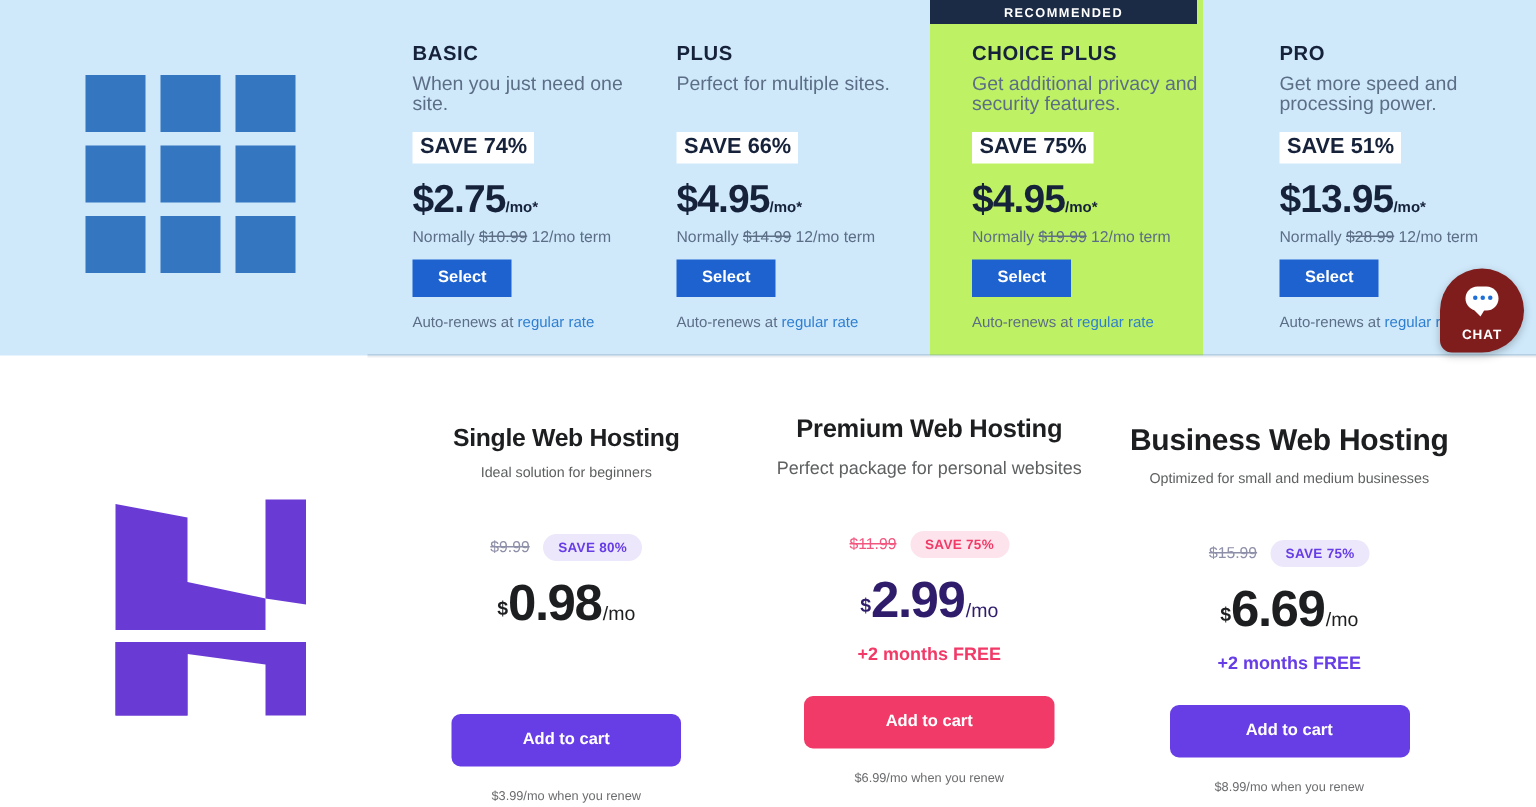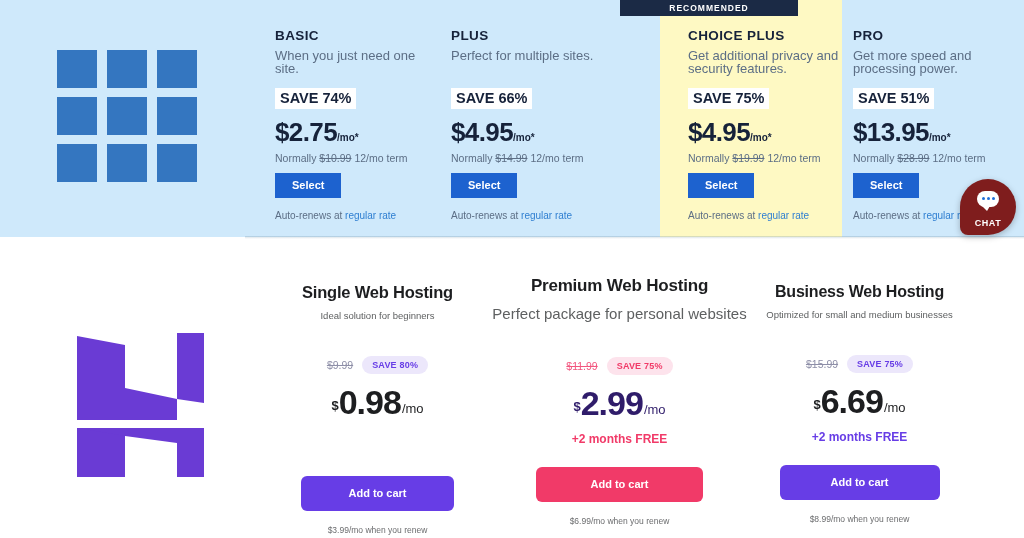--- a/index.html
+++ b/index.html
@@ -46,21 +46,21 @@
   }
   .bh-col {
     position: absolute;
     top: 0;
     width: 179px;
     height: 237px;
     padding: 0;
   }
   .bh-col.c1 { left: 0px; }
   .bh-col.c2 { left: 176px; }
-  .bh-col.c3 { left: 375px; background: #fef9c3; width: 182px; margin-left: 40px; }
+  .bh-col.c3 { left: 375px; background: #bef264; width: 182px; }
   .bh-col.c4 { left: 558px; }
 
   .bh-inner { position: absolute; left: 30px; top: 28px; width: 165px; }
   .bh-col.c3 .bh-inner { left: 28px; }
   .bh-col.c4 .bh-inner { left: 50px; width: 180px; }
 
   .bh-name {
     font-size: 13.5px;
     font-weight: bold;
     color: #16223a;
@@ -220,27 +220,27 @@
   .hg-card.k3 { left: 477px; }
 
   .hg-title {
     font-size: 16.5px;
     font-weight: bold;
     color: #1d1e20;
     margin: 44px 0 0 0;
     letter-spacing: -0.2px;
   }
   .hg-card.k2 .hg-title { font-size: 17px; margin-top: 37px; }
-  .hg-card.k3 .hg-title { font-size: 16px; margin-top: 44px; }
+  .hg-card.k3 .hg-title { font-size: 20px; margin-top: 44px; }
   .hg-sub {
     font-size: 9.5px;
     color: #5e6061;
     margin: 8px 0 0 0;
   }
-  .hg-card.k2 .hg-sub { font-size: 15px; margin-top: 9px; }
+  .hg-card.k2 .hg-sub { font-size: 12px; margin-top: 9px; }
 
   .hg-saverow {
     margin-top: 34px;
     display: flex;
     align-items: center;
     justify-content: center;
     gap: 9px;
     height: 20px;
   }
   .hg-old {

